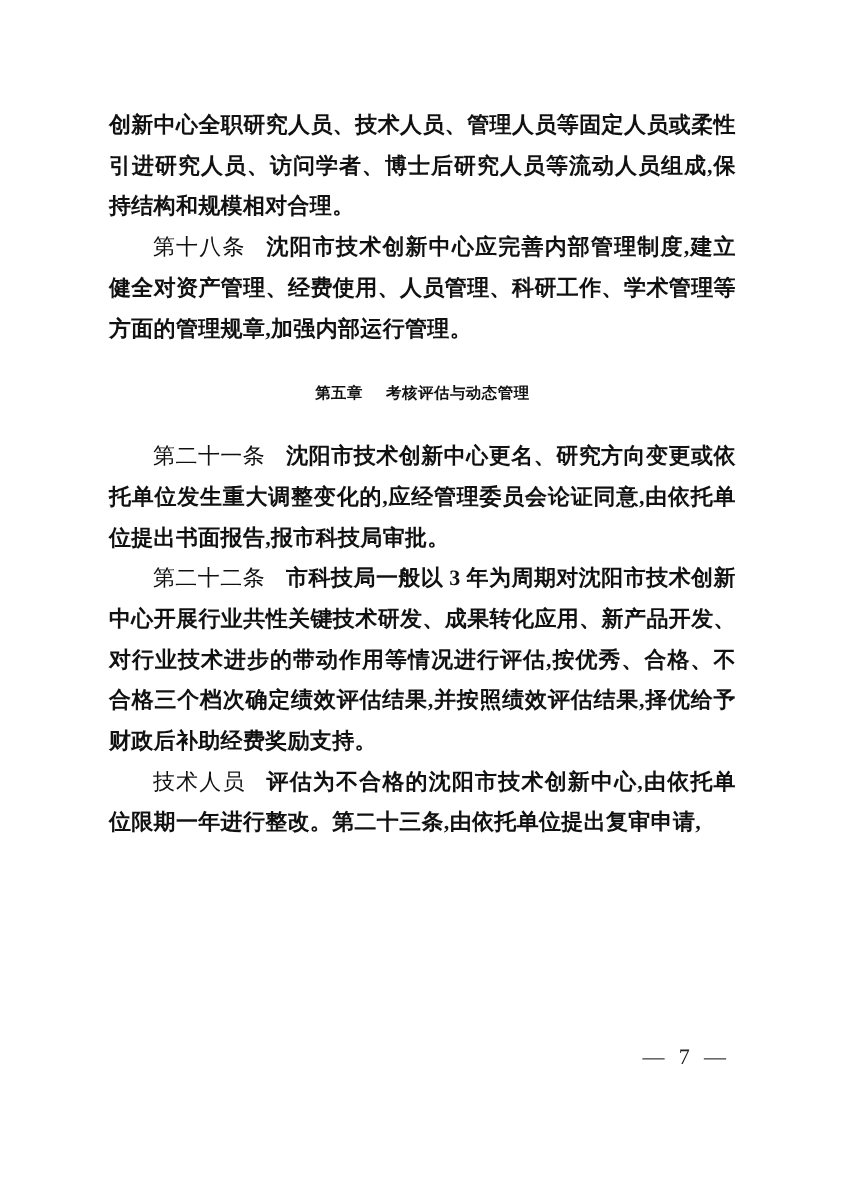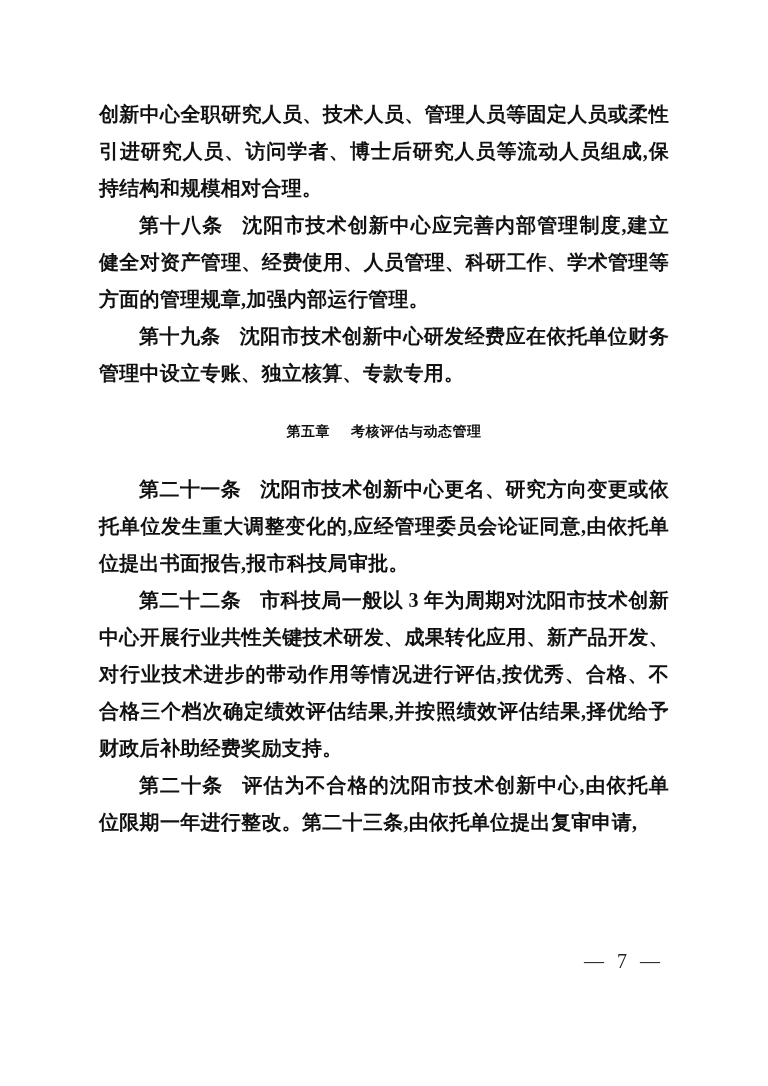--- a/index.html
+++ b/index.html
@@ -22,21 +22,21 @@
   .para {
     font-size: 20px;
     line-height: 37px;
     font-weight: bold;
     text-align: justify;
     letter-spacing: 0.3px;
   }
   .para.indent { text-indent: 2em; }
   .term {
     font-family: "Liberation Sans", "DejaVu Sans", sans-serif;
-    font-weight: bold;
+    font-weight: normal;
     margin-right: 19px;
   }
   .chapter {
     font-family: "Liberation Sans", "DejaVu Sans", sans-serif;
     font-weight: bold;
     font-size: 14px;
     line-height: 37px;
     text-align: center;
     margin: 21px 0 21px 0;
     letter-spacing: 0.5px;
@@ -57,27 +57,26 @@
 </head>
 <body>
 
 <div class="page">
   <div class="content">
 
     <p class="para"><span>创新中心全职研究人员、技术人员、管理人员等固定人员或柔性引进研究人员、访问学者、博士后研究人员等流动人员组成,保持结构和规模相对合理。</span></p>
 
     <p class="para indent"><span class="term">第十八条</span><span>沈阳市技术创新中心应完善内部管理制度,建立健全对资产管理、经费使用、人员管理、科研工作、学术管理等方面的管理规章,加强内部运行管理。</span></p>
 
-    <p class="para indent"><span class="term">第十九条</span><span>沈阳市技术创新中心研发经费应在依托单位财务管理中设立专账、独立核算、专款专用。</span></p>
 
     <h2 class="chapter"><span class="ch-label">第五章</span><span class="ch-title">考核评估与动态管理</span></h2>
 
 
     <p class="para indent"><span class="term">第二十一条</span><span>沈阳市技术创新中心更名、研究方向变更或依托单位发生重大调整变化的,应经管理委员会论证同意,由依托单位提出书面报告,报市科技局审批。</span></p>
 
     <p class="para indent"><span class="term">第二十二条</span><span>市科技局一般以 3 年为周期对沈阳市技术创新中心开展行业共性关键技术研发、成果转化应用、新产品开发、对行业技术进步的带动作用等情况进行评估,按优秀、合格、不合格三个档次确定绩效评估结果,并按照绩效评估结果,择优给予财政后补助经费奖励支持。</span></p>
 
-    <p class="para indent"><span class="term">第二十条</span><span>评估为不合格的沈阳市技术创新中心,由依托单位限期一年进行整改。第二十三条,由依托单位提出复审申请,</span></p>
+    <p class="para indent"><span class="term">技术人员</span><span>评估为不合格的沈阳市技术创新中心,由依托单位限期一年进行整改。第二十三条,由依托单位提出复审申请,</span></p>
 
   </div>
 
   <div class="page-number">— 7 —</div>
 </div>
 
 </body></html>

